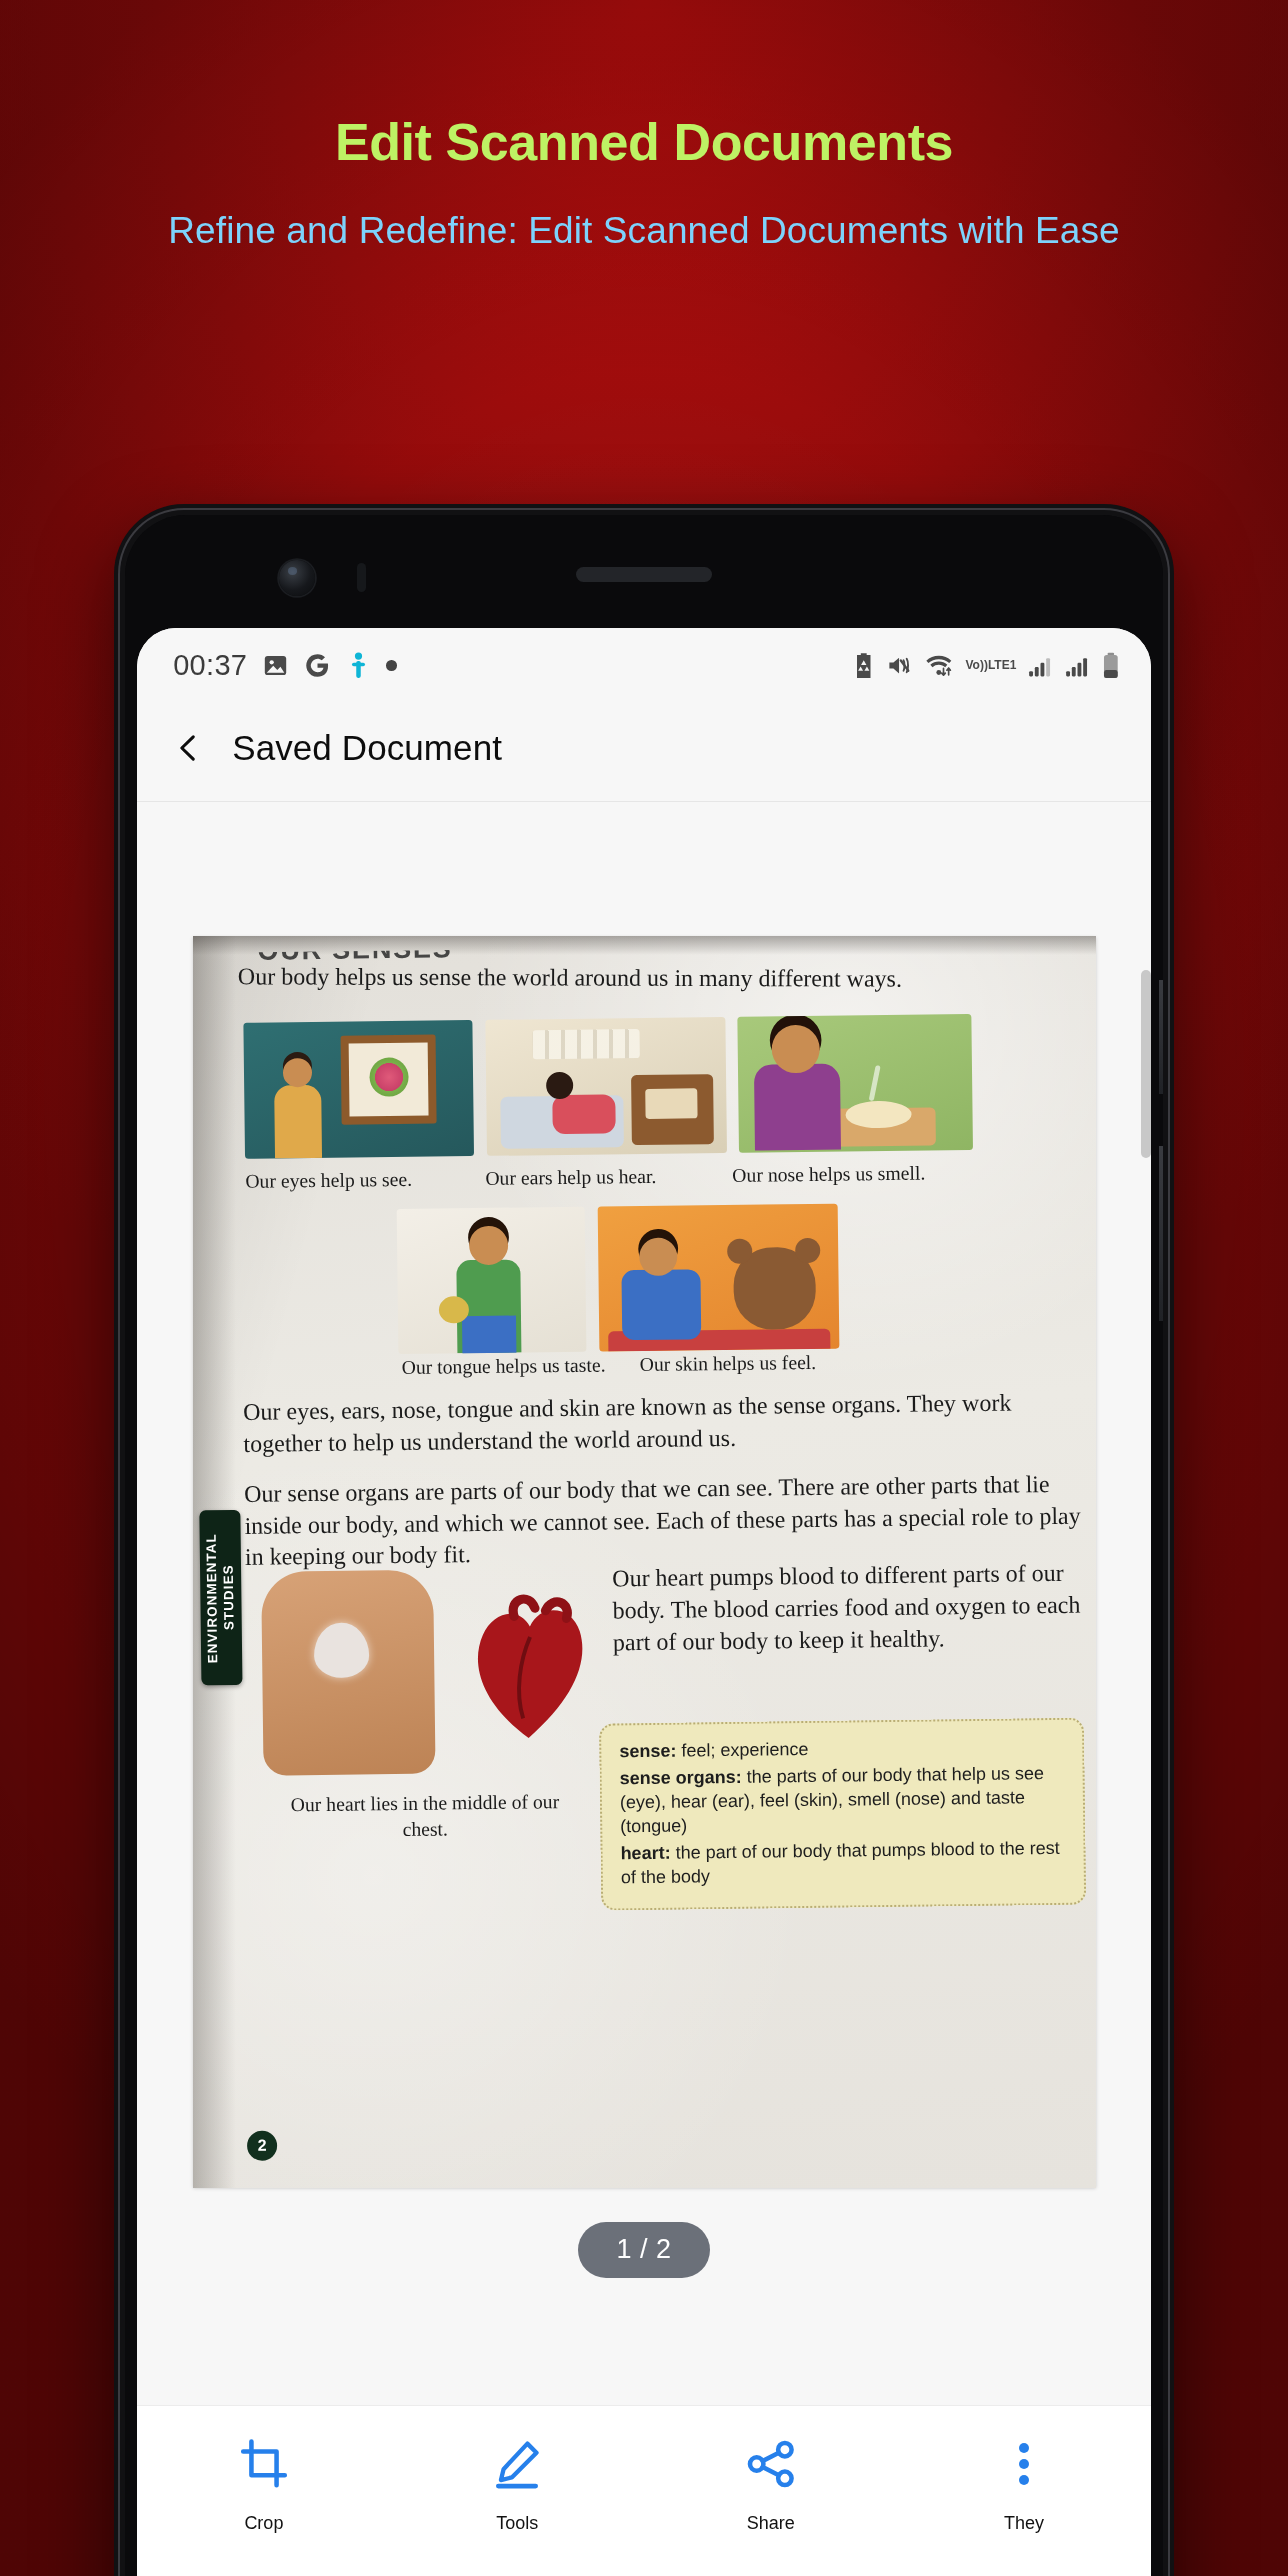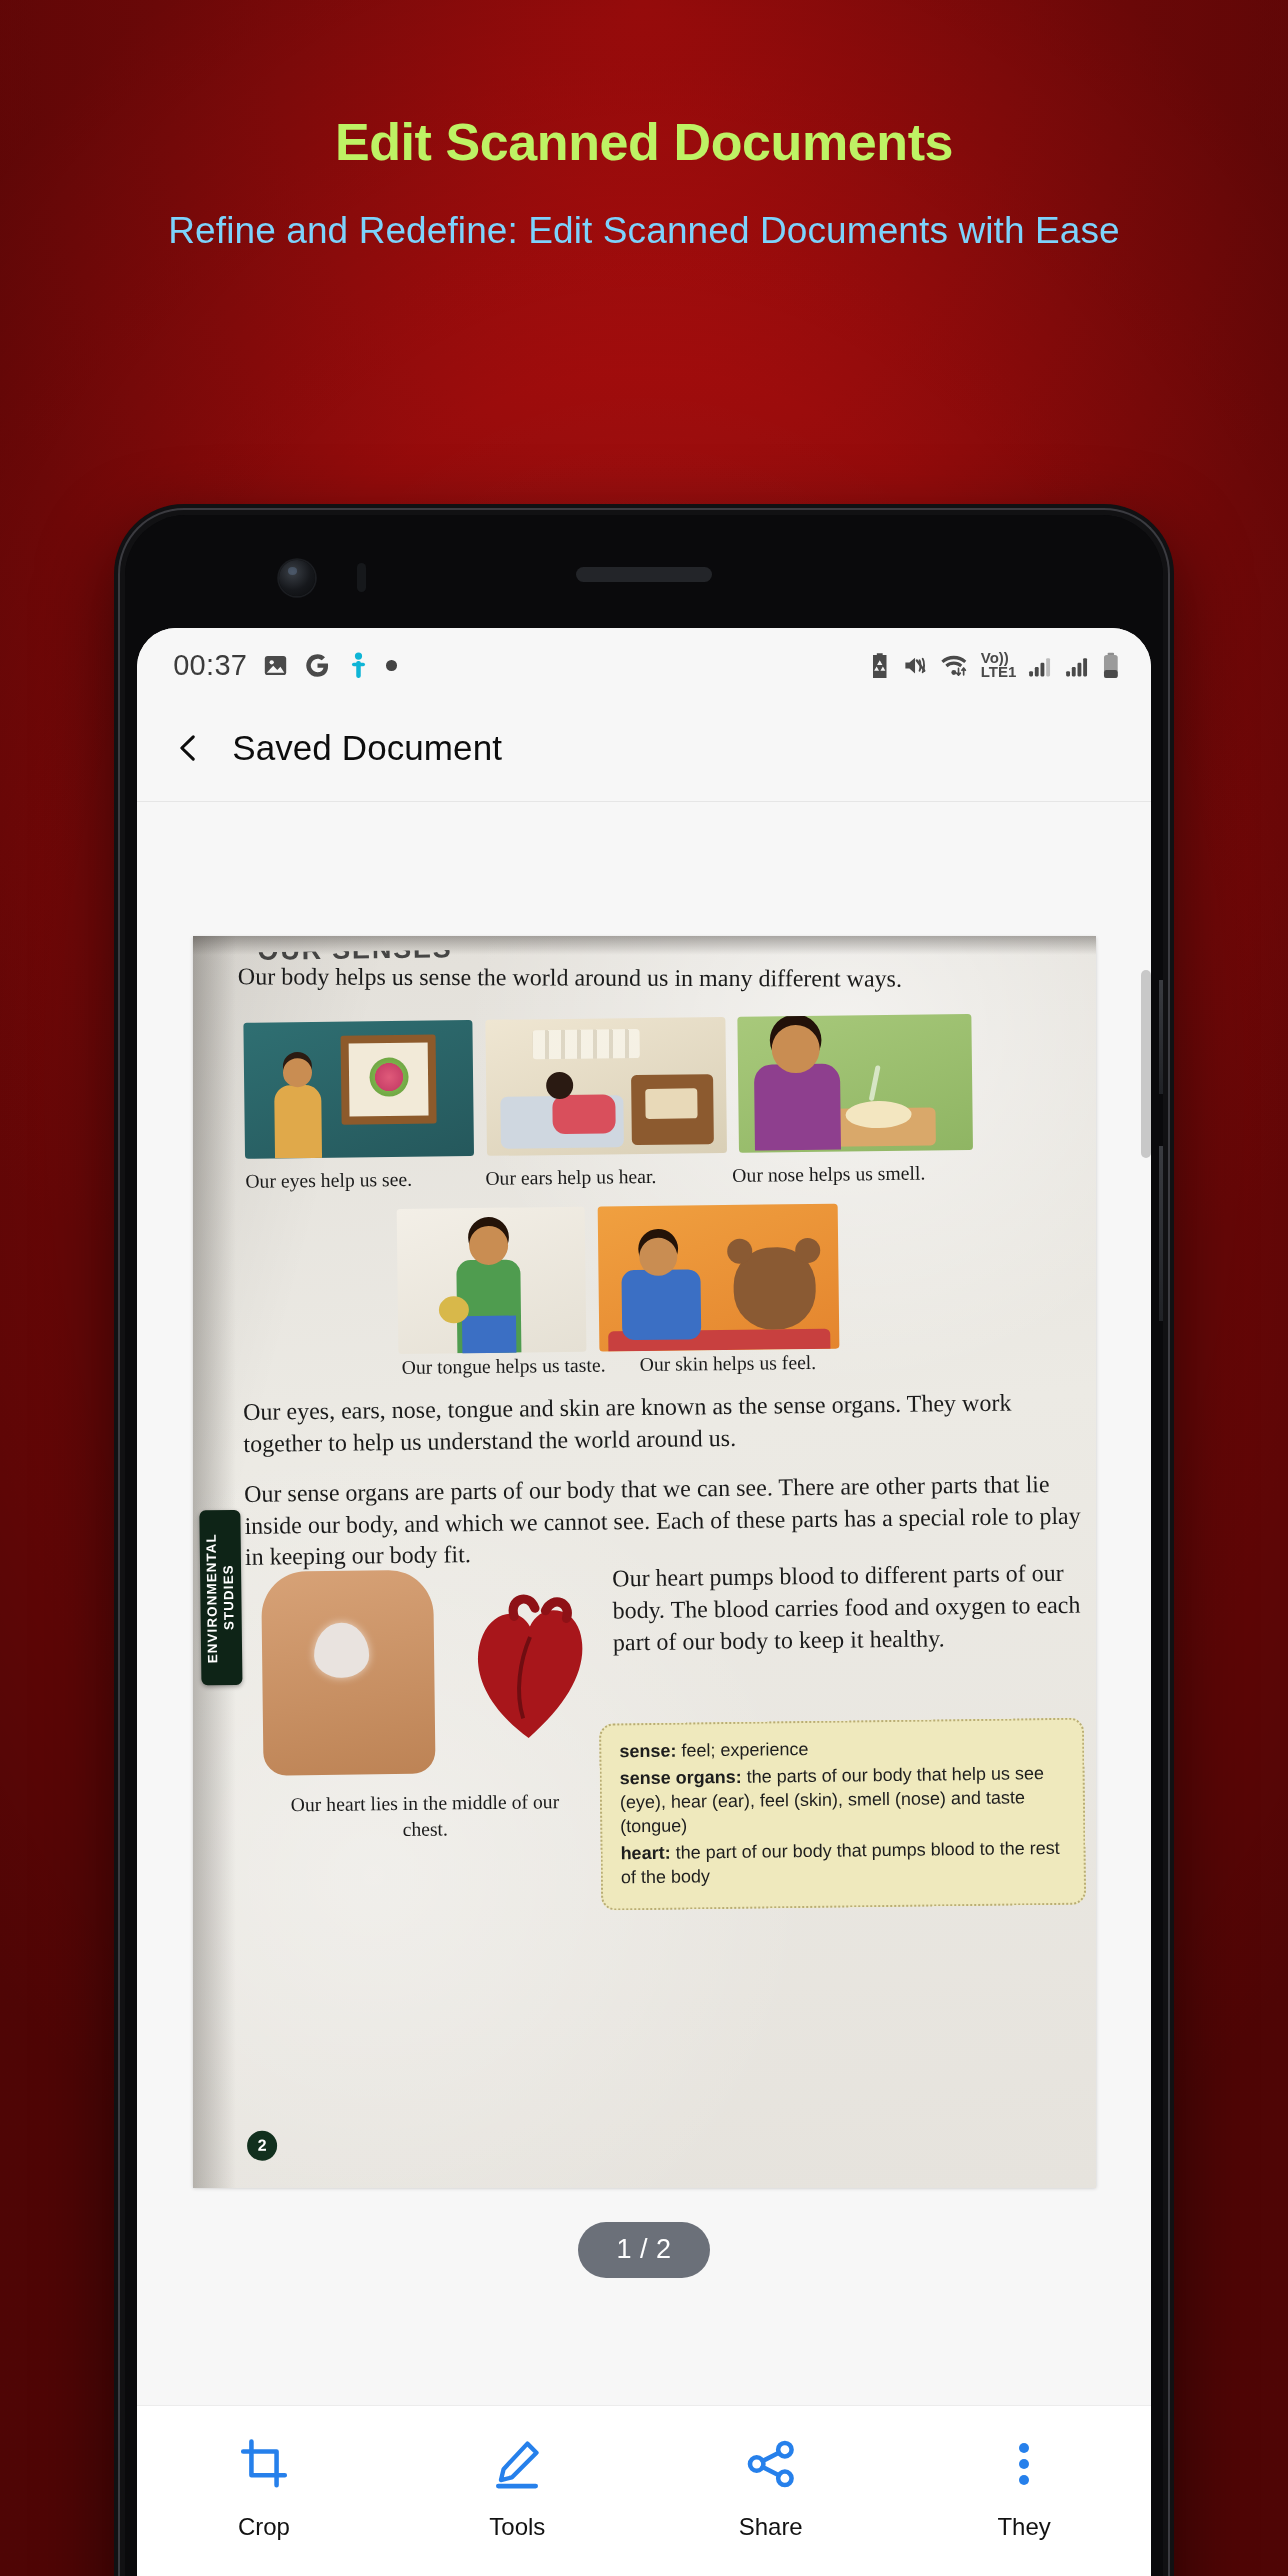--- a/index.html
+++ b/index.html
@@ -336,21 +336,21 @@
     border-top: 0.9px solid #ececec;
     display: flex; align-items: flex-start;
     justify-content: space-around;
     padding-top: 32px;
   }
   .tool {
     width: 179px;
     display: flex; flex-direction: column; align-items: center; gap: 23px;
     cursor: pointer;
   }
-  .tool-label { font-size: 24px; color: #121212; }
+  .tool-label { font-size: 18px; color: #121212; }
 </style>
 </head>
 <body>
 
 <div class="bg"></div>
 <div class="bg-vignette"></div>
 
 <div class="headline-wrap">
   <div class="headline">Edit Scanned Documents</div>
   <div class="subhead">Refine and Redefine: Edit Scanned Documents with Ease</div>
@@ -411,21 +411,21 @@
           </span>
           <span>
             <svg class="ico" width="29" height="27" viewBox="0 0 26 24">
                 <path d="M12.4 6.3c3.6 0 6.9 1.35 9.3 3.55l1.9-2.2C20.7 4.9 16.7 3.3 12.4 3.3S4.1 4.9 1.2 7.65l1.9 2.2C5.5 7.65 8.8 6.3 12.4 6.3z" fill="#4a4a4a"></path>
                 <path d="M12.4 11.4c2.2 0 4.2.82 5.7 2.16l1.9-2.2a11.3 11.3 0 0 0-15.2 0l1.9 2.2a8.4 8.4 0 0 1 5.7-2.16z" fill="#4a4a4a"></path>
                 <circle cx="12.4" cy="18.3" r="2.2" fill="#4a4a4a"></circle>
                 <path d="M16.6 14.6v5.6M16.6 20.6l-1.6-1.8M16.6 20.6l1.6-1.8" stroke="#4a4a4a" stroke-width="1.5" fill="none" stroke-linecap="round"></path>
                 <path d="M21.2 20.4v-5.6M21.2 14.4l-1.6 1.8M21.2 14.4l1.6 1.8" stroke="#4a4a4a" stroke-width="1.5" fill="none" stroke-linecap="round"></path>
               </svg>
           </span>
-          <span style="display:flex;flex-direction:column;align-items:flex-start;line-height:0.92;color:#4a4a4a;font-size:15px;font-weight:700;font-family:'Liberation Sans',sans-serif;">
+          <span style="display:flex;flex-direction:row;align-items:flex-start;line-height:0.92;color:#4a4a4a;font-size:12px;font-weight:700;font-family:'Liberation Sans',sans-serif;">
             <span>Vo))</span>
             <span>LTE1</span>
           </span>
           <span>
             <svg class="ico" width="25" height="25" viewBox="0 0 22 22">
                 <rect x="1" y="16" width="3.4" height="4.6" rx="1" fill="#4a4a4a"></rect>
                 <rect x="6" y="12.4" width="3.4" height="8.2" rx="1" fill="#4a4a4a"></rect>
                 <rect x="11" y="8.6" width="3.4" height="12" rx="1" fill="#4a4a4a"></rect>
                 <rect x="16" y="4.6" width="3.4" height="16" rx="1" fill="#bdbdbd"></rect>
               </svg>

